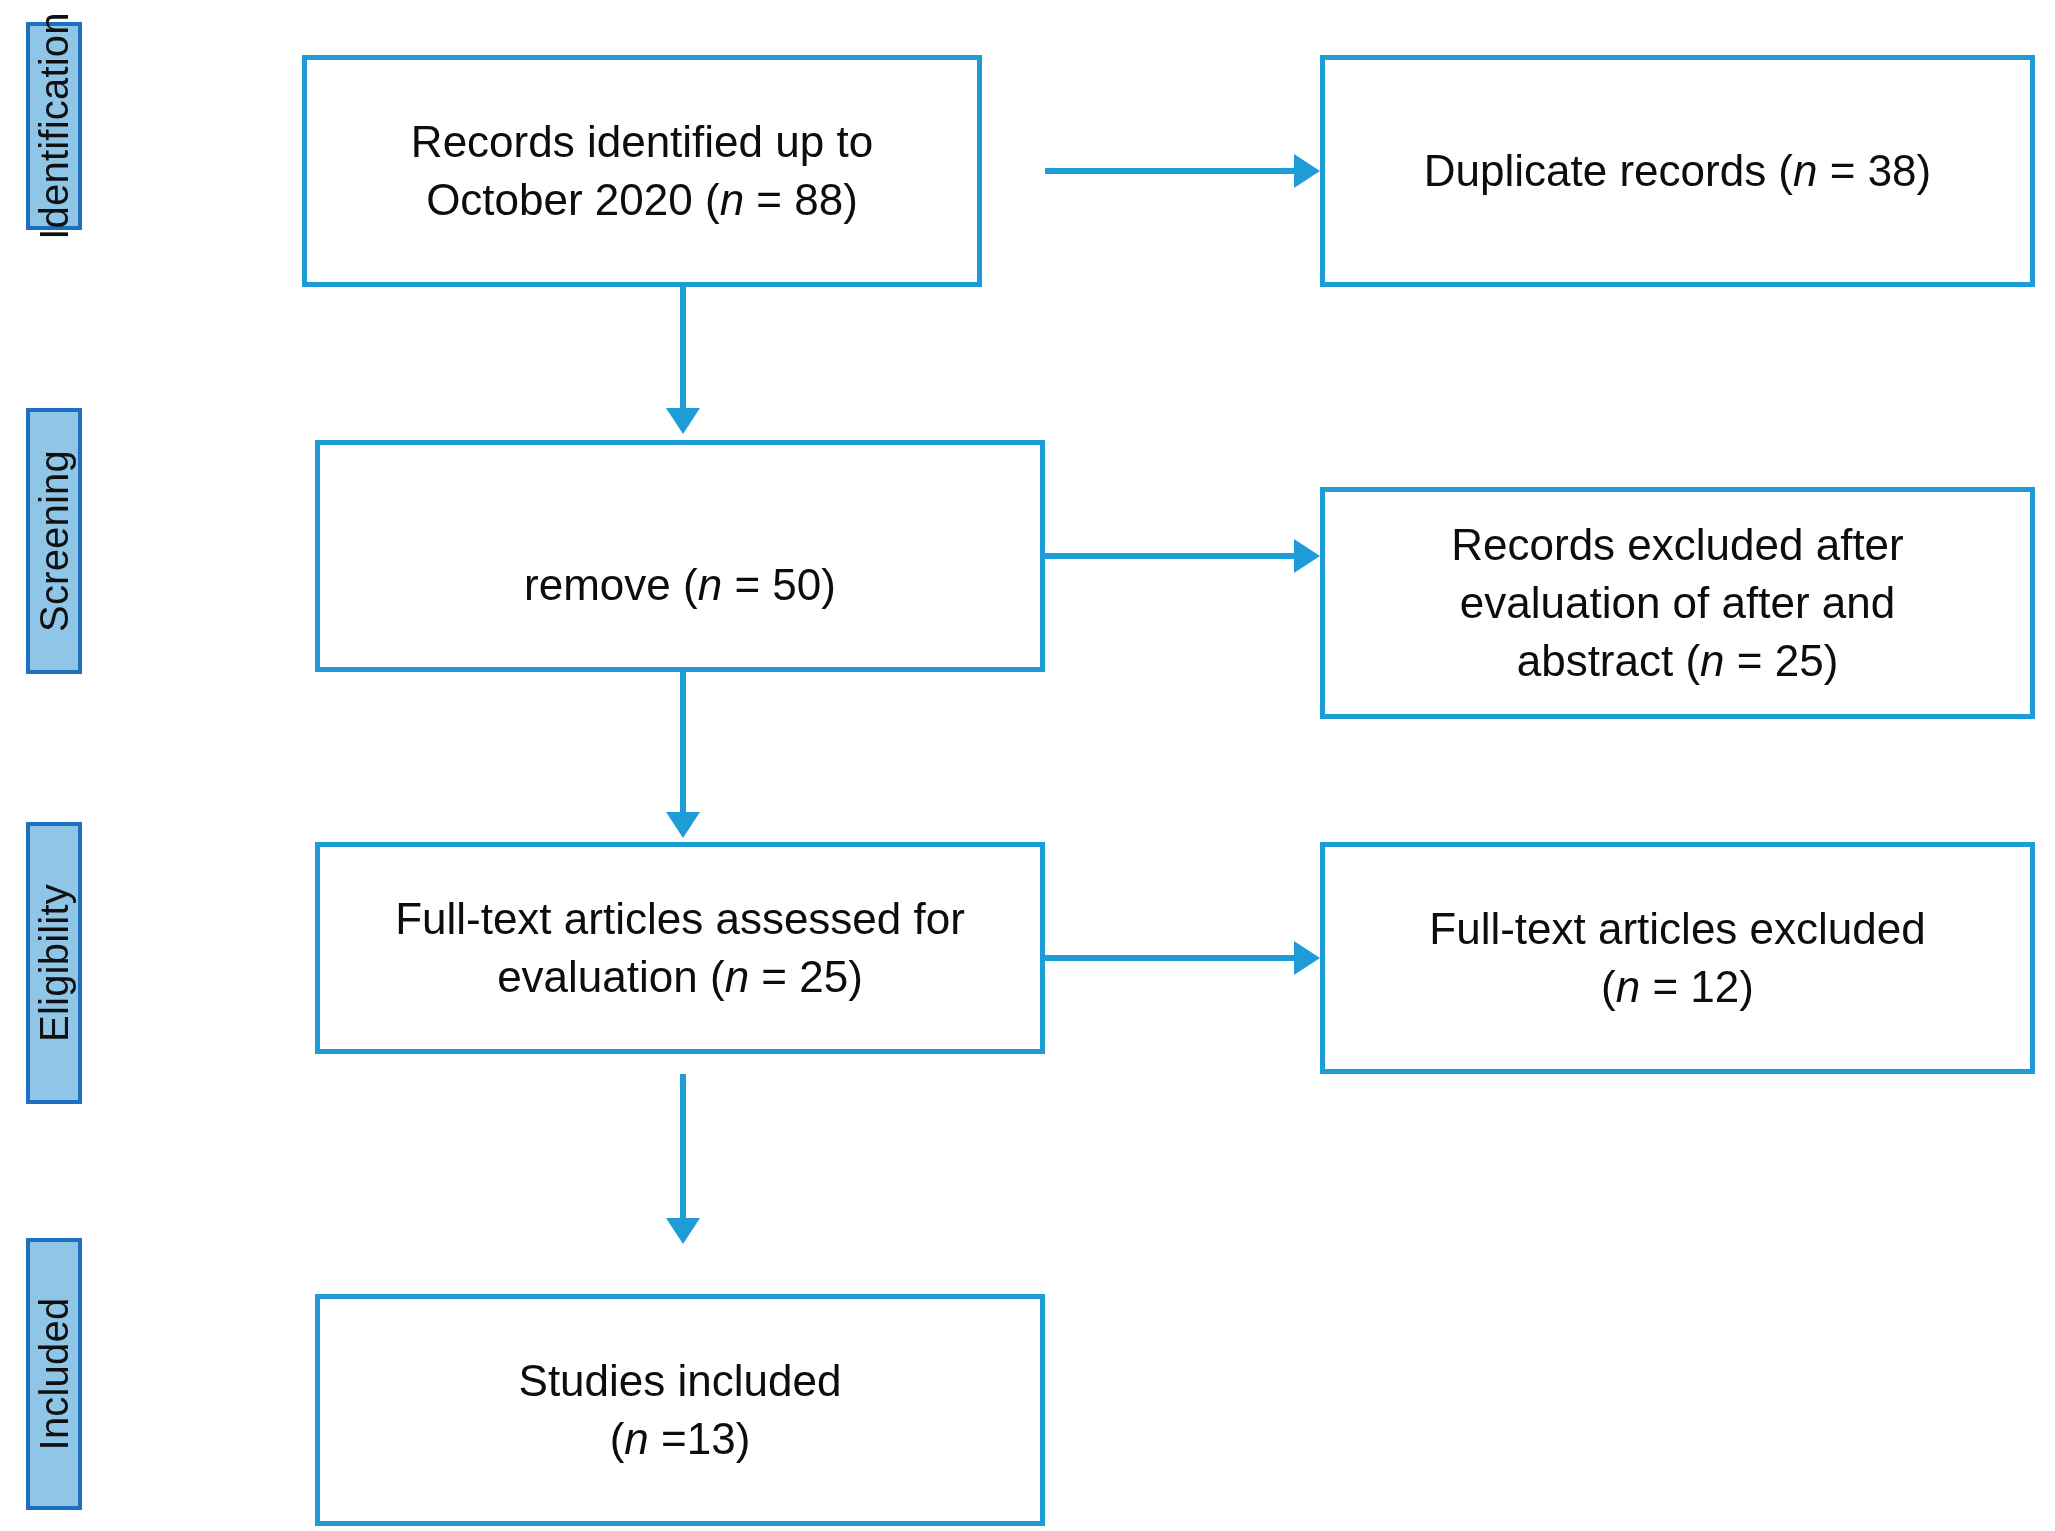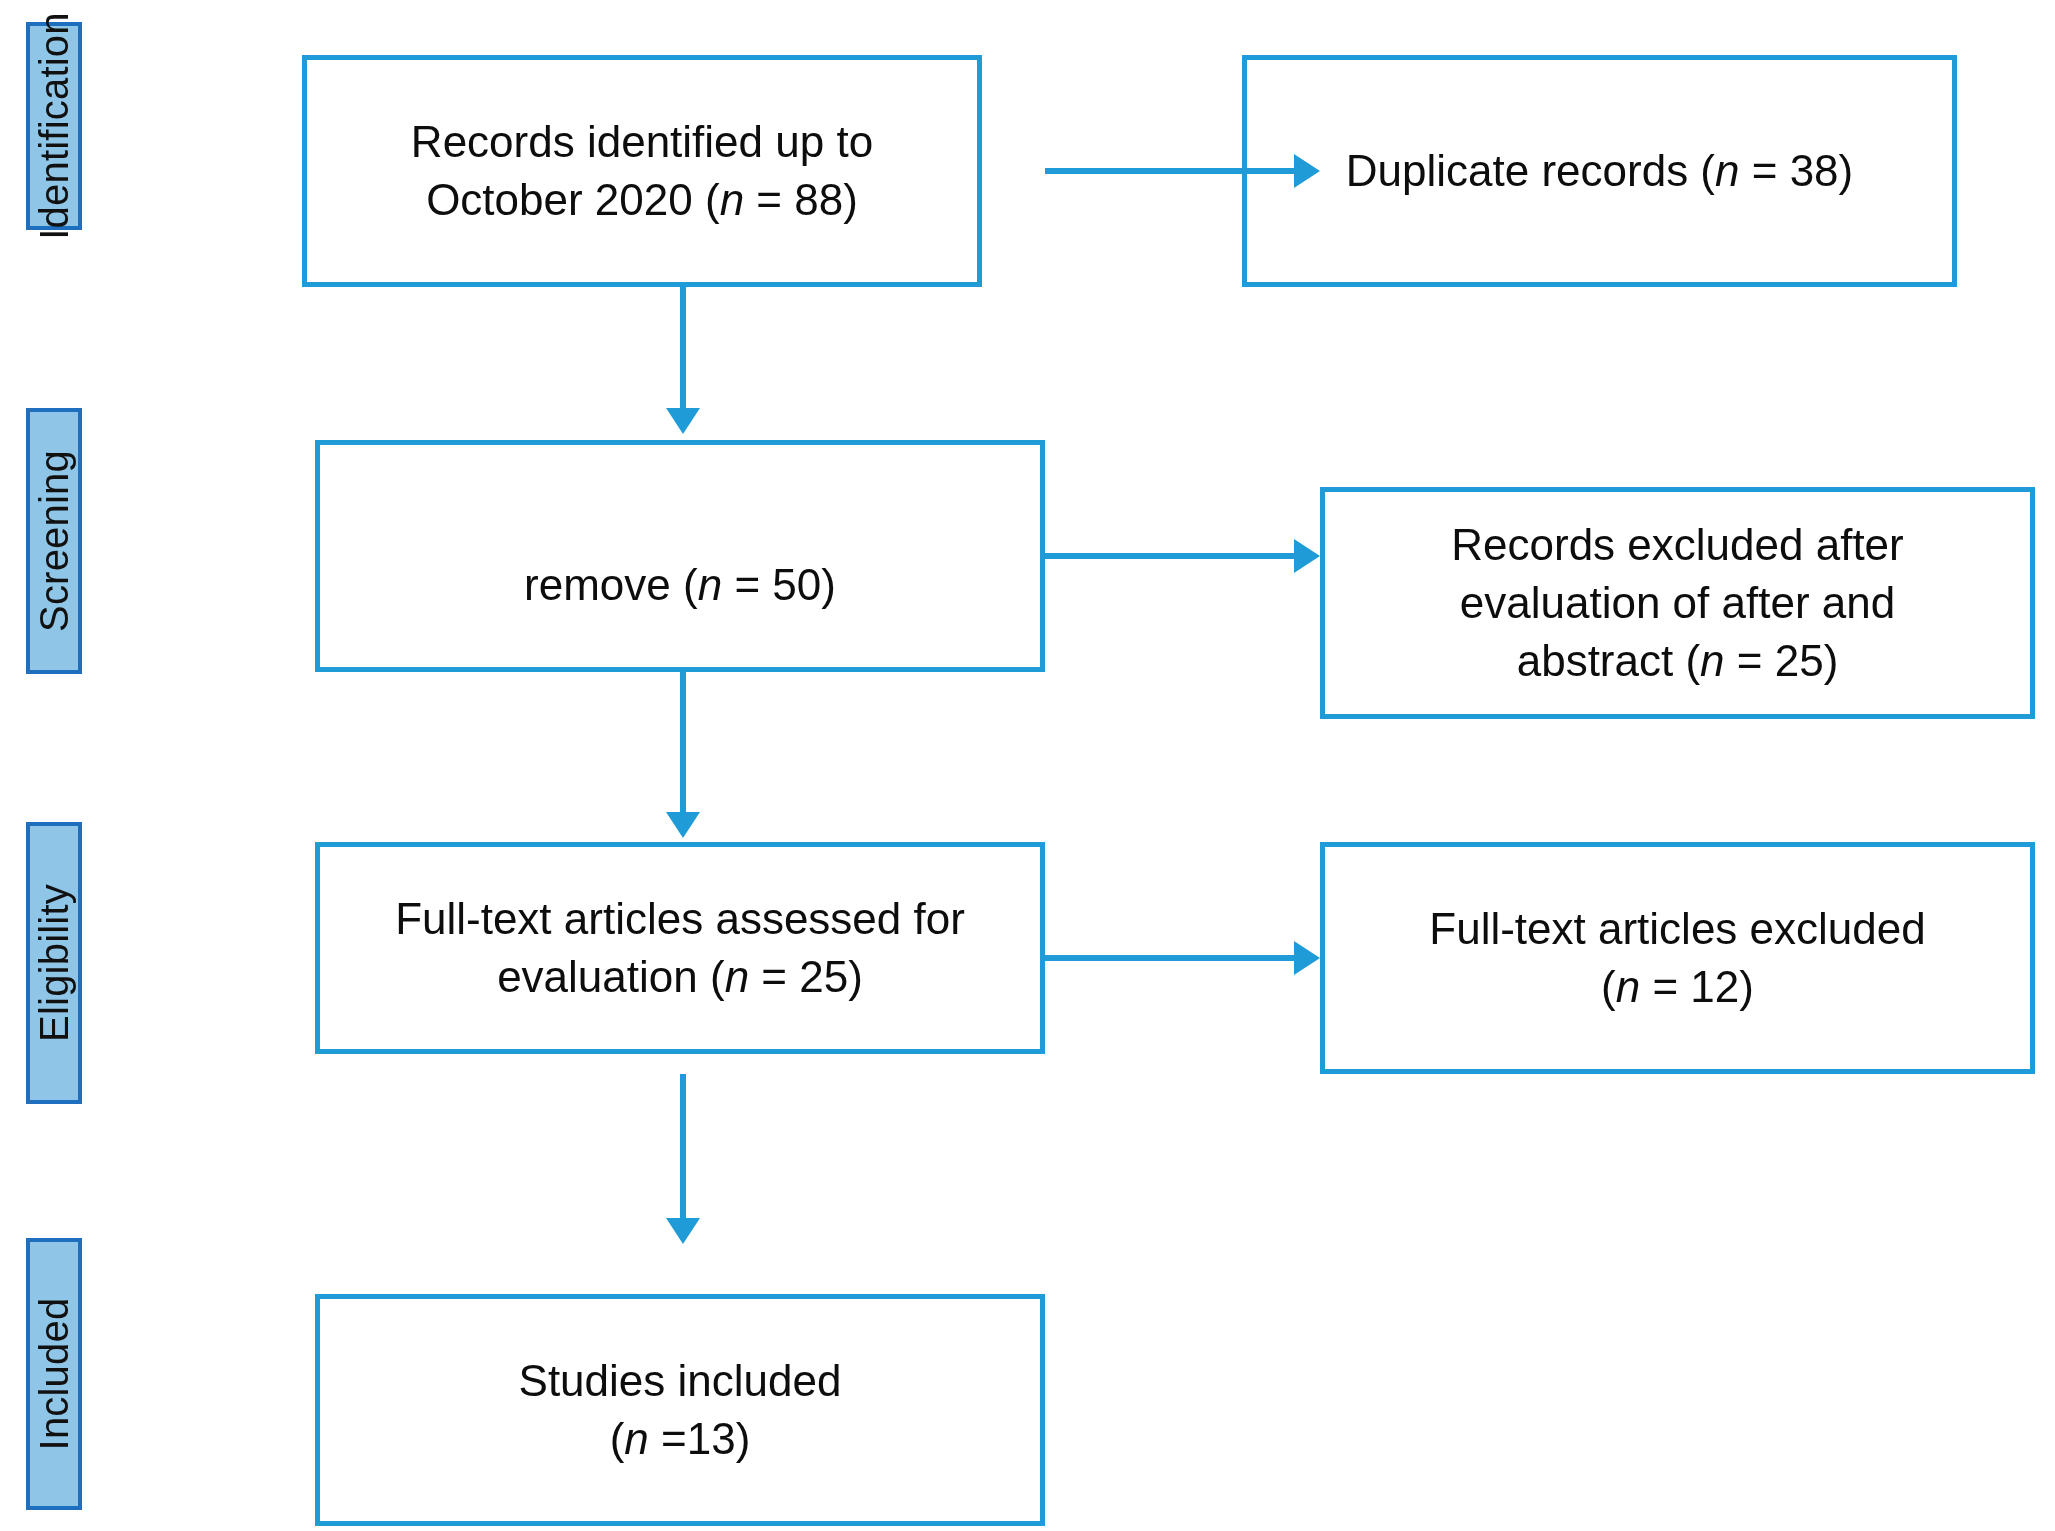--- a/index.html
+++ b/index.html
@@ -109,21 +109,21 @@
     <span class="stage-text">Included</span>
   </div>
 
   <div class="flow-box" style="left:302px; top:55px; width:680px; height:232px;">
     <div class="box-text">
       <span>Records identified up to</span><br>
       <span>October 2020 (</span><i>n</i><span> = 88)</span>
     </div>
   </div>
 
-  <div class="flow-box" style="left:1242px; top:55px; width:715px; height:232px;align-items:center;">
+  <div class="flow-box" style="left:1320px; top:55px; width:715px; height:232px;align-items:center;">
     <div class="box-text">
       <span>Duplicate records (</span><i>n</i><span> = 38)</span>
     </div>
   </div>
 
   <div class="conn-line-h" style="left:1045px; top:168px; width:250px;"></div>
   <div class="arrow-right" style="left:1294px; top:154px;"></div>
 
   <div class="conn-line-v" style="left:680px; top:287px; height:125px;"></div>
   <div class="arrow-down" style="left:666px; top:408px;"></div>

